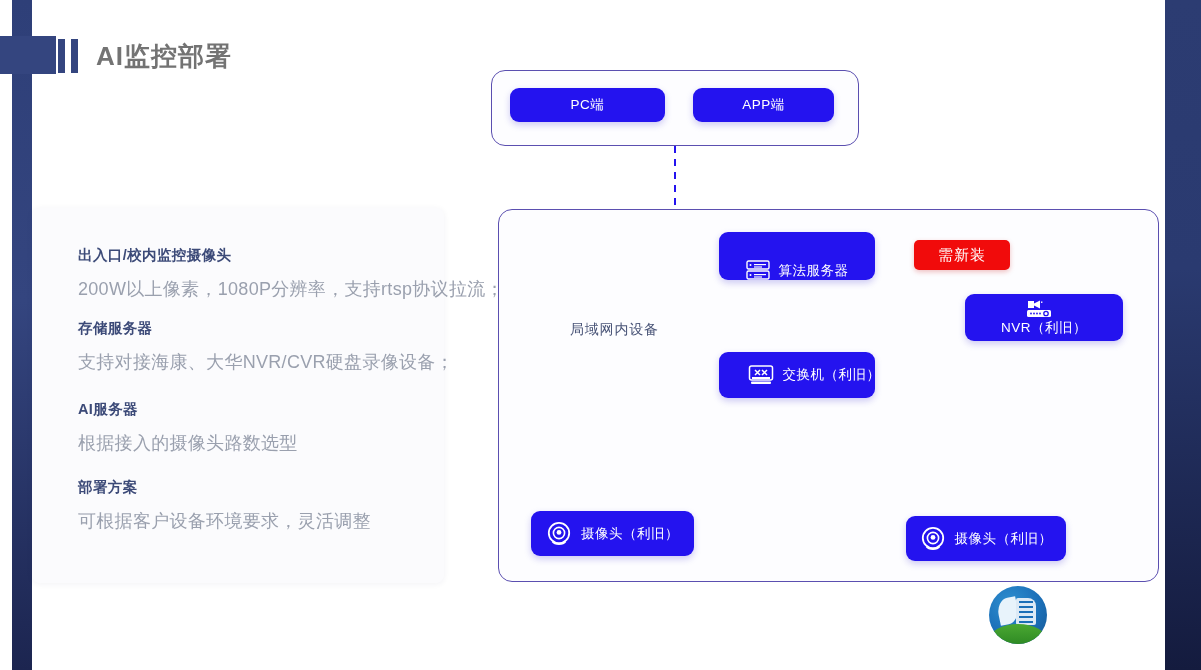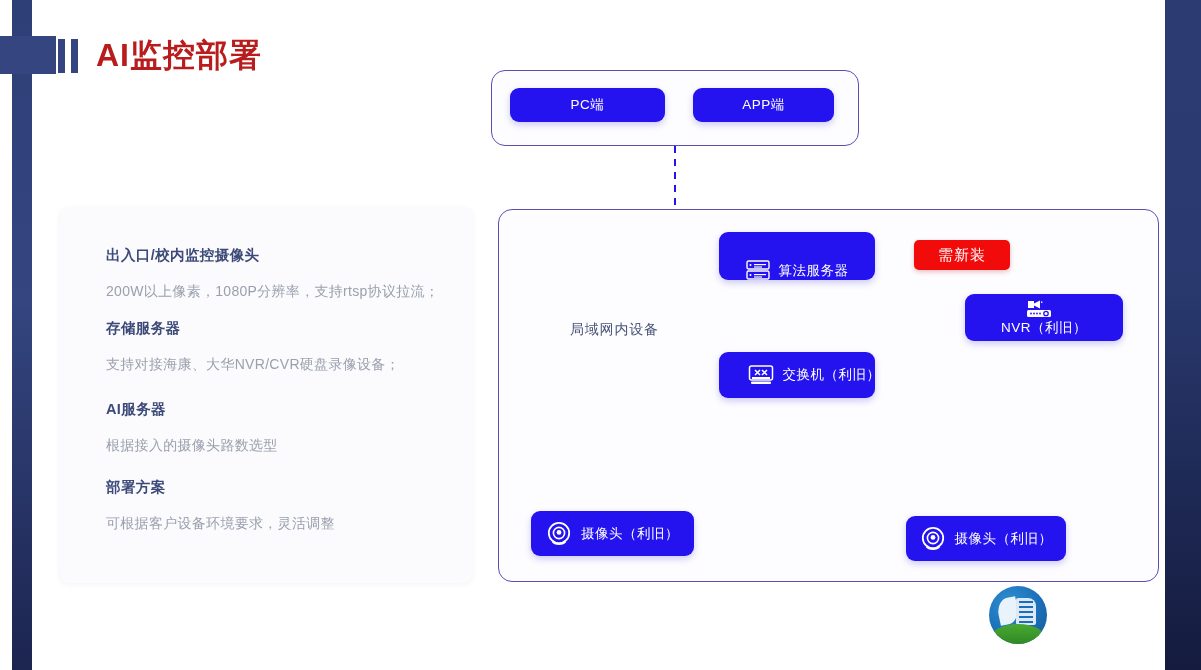--- a/index.html
+++ b/index.html
@@ -27,38 +27,38 @@
   
   #title-row {
     position:absolute; left:58px; top:34px; height:44px;
     display:flex; align-items:center;
   }
   .title-bar {
     width:7px; height:34px; background:#34457f; margin-right:6px;
   }
   .title-bar.second { margin-right:18px; }
   #page-title {
-    font-size:32px; font-weight:bold; color:#b91c1c; letter-spacing:1px;
+    font-size:26px; font-weight:bold; color:#737373; letter-spacing:1px;
     white-space:nowrap;
   }
 
   
   #info-card {
-    position:absolute; left:60px; top:208px; width:412px; height:375px;
+    position:absolute; left:32px; top:208px; width:412px; height:375px;
     background:#fbfbfd;
     border-radius:8px;
     box-shadow:0 1px 6px rgba(40,40,90,.06);
   }
   .info-item { position:absolute; left:46px; }
   .info-title {
     font-size:14.5px; color:#3b4croll; color:#3c4a78; font-weight:bold;
     letter-spacing:.4px; white-space:nowrap;
   }
   .info-desc {
-    font-size:14px; color:#9aa0ae; margin-top:18px;
+    font-size:18px; color:#9aa0ae; margin-top:12px;
     letter-spacing:.3px; white-space:nowrap;
   }
 
   
   #diagram { position:absolute; left:0; top:0; width:1201px; height:670px; }
 
   .panel {
     position:absolute; border:1.3px solid #5b4fb0; border-radius:12px;
     background:#fdfdff;
   }

